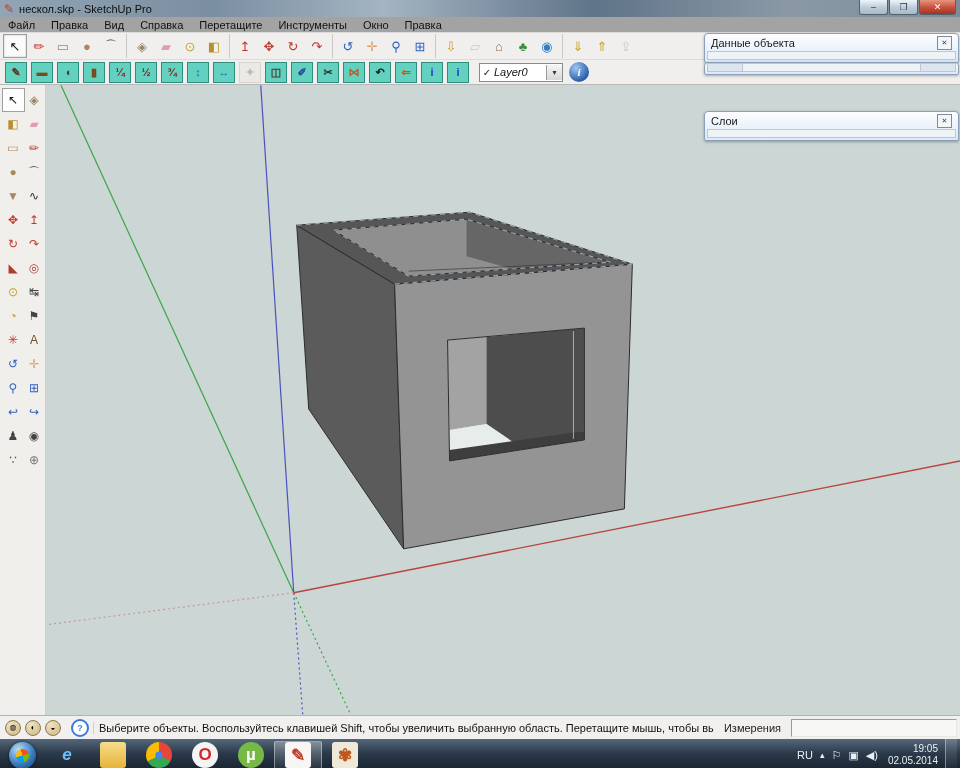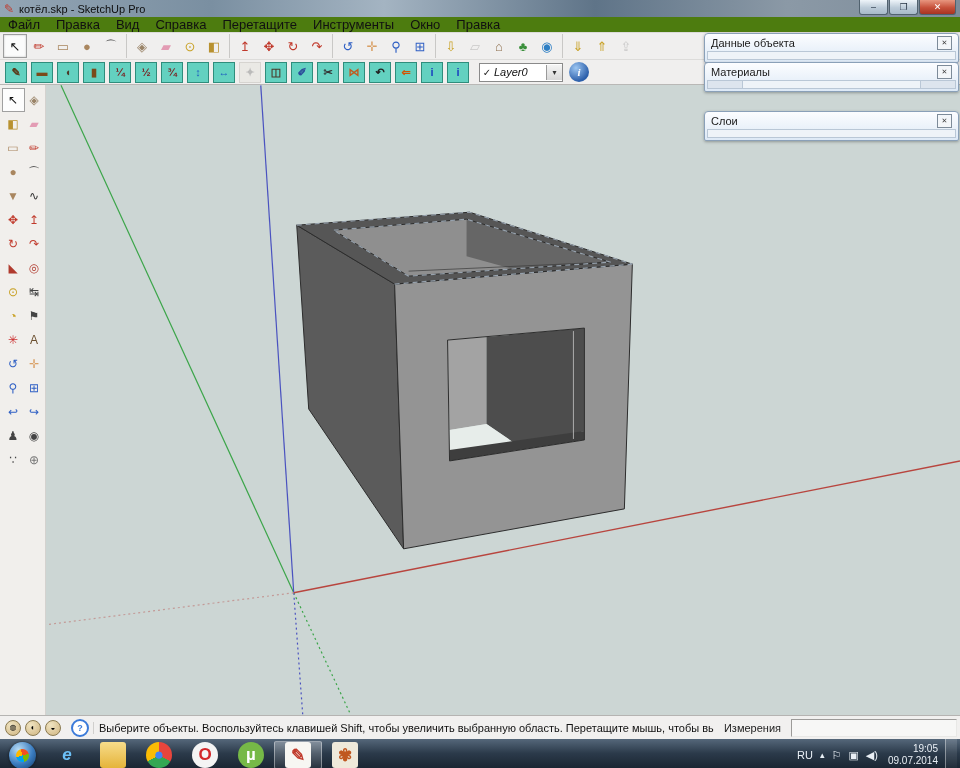--- a/index.html
+++ b/index.html
@@ -9,21 +9,21 @@
   
   .titlebar{height:17px;display:flex;align-items:center;padding:0 4px;font-size:11px;color:#0d0d0d;
     background:linear-gradient(90deg,#93a5b4,#7a8fa1 22%,#a4b4c2 40%,#5f7488 62%,#8b99a6 82%,#7d8c9a);}
   .appico{color:#c0392b;font-size:12px;margin-right:5px;}
   .cap{margin-left:auto;display:flex;gap:1px;align-self:flex-start;}
   .capbtn{width:27px;height:14px;display:flex;align-items:center;justify-content:center;font-size:9px;
     color:#243242;background:linear-gradient(#eef4f9,#bccbd8 55%,#a8bac9);border:1px solid #51626f;border-top:none;
     border-radius:0 0 3px 3px;}
   .capbtn.close{background:linear-gradient(#e8967f,#c6503a 55%,#a83322);color:#fff;width:35px;}
   
-  .menubar{height:15px;display:flex;align-items:flex-start;background:#4d7c0f;border-bottom:1px solid #dcdbd9;font-size:13px;color:#111;}
+  .menubar{height:15px;display:flex;align-items:flex-start;background:#a3a3a3;border-bottom:1px solid #dcdbd9;font-size:11px;color:#111;}
   .menu-item{padding:0 8px;height:15px;display:flex;align-items:center;}
   
   .tb1{height:26px;display:flex;align-items:center;background:#f0efee;border-bottom:1px solid #dddcda;padding-left:3px;}
   .grp{display:flex;align-items:center;border-right:1px solid #c9c8c6;margin-right:3px;padding-right:3px;}
   .grp:last-child{border-right:none;}
   .tb-btn{width:22px;height:22px;display:flex;align-items:center;justify-content:center;font-size:13px;border:1px solid transparent;}
   .tb-btn.pressed{background:#fbfbfb;border-color:#9d9d9d;box-shadow:inset 0 0 2px #bbb;}
   .tb2{height:24px;display:flex;align-items:center;background:#f0efee;border-bottom:1px solid #b9b8b6;padding-left:3px;}
   .pg-btn{width:20px;height:19px;margin:0 2px;display:flex;align-items:center;justify-content:center;
     background:var(--teal);border:1px solid #2f8d7c;font-size:11px;font-weight:bold;}
@@ -76,21 +76,21 @@
   .clock{text-align:right;font-size:10px;line-height:1.25;margin-left:3px;}
   .showdesk{width:11px;border-left:1px solid rgba(255,255,255,.4);background:linear-gradient(rgba(255,255,255,.14),rgba(255,255,255,.02));}
 </style>
 </head>
 <body>
 
 <div class="window">
 
   <div class="titlebar">
     <span class="appico">✎</span>
-    <span>котёл.skp - SketchUp Pro</span>
+    <span>нескол.skp - SketchUp Pro</span>
     <span class="cap">
       <span class="capbtn">–</span>
       <span class="capbtn">❐</span>
       <span class="capbtn close">✕</span>
     </span>
   </div>
 
   <div class="menubar">
 
       <span class="menu-item">Файл</span>
@@ -324,24 +324,20 @@
   </div>
 
   <div class="panel" style="top:33px;text-align:right;">
     <div class="hd">
       <span>Данные объекта</span>
       <span class="x">✕</span>
     </div>
     <div class="bd"></div>
   </div>
   <div class="panel" style="top:62px;">
-    <div class="hd">
-      <span>Материалы</span>
-      <span class="x">✕</span>
-    </div>
     <div class="bd">
       <span class="hdl"></span>
       <span class="hdl"></span>
     </div>
   </div>
   <div class="panel" style="top:91px;margin-top:20px;">
     <div class="hd">
       <span>Слои</span>
       <span class="x">✕</span>
     </div>
@@ -398,19 +394,19 @@
       </span>
     </span>
     <span class="tray">
       <span>RU</span>
       <span class="sm">▴</span>
       <span>⚐</span>
       <span>▣</span>
       <span>◀)</span>
       <span class="clock">
         <div>19:05</div>
-        <div>09.07.2014</div>
+        <div>02.05.2014</div>
       </span>
       <span class="showdesk" style="align-self:stretch;"></span>
     </span>
   </div>
 
 </div>
 
 </body></html>

